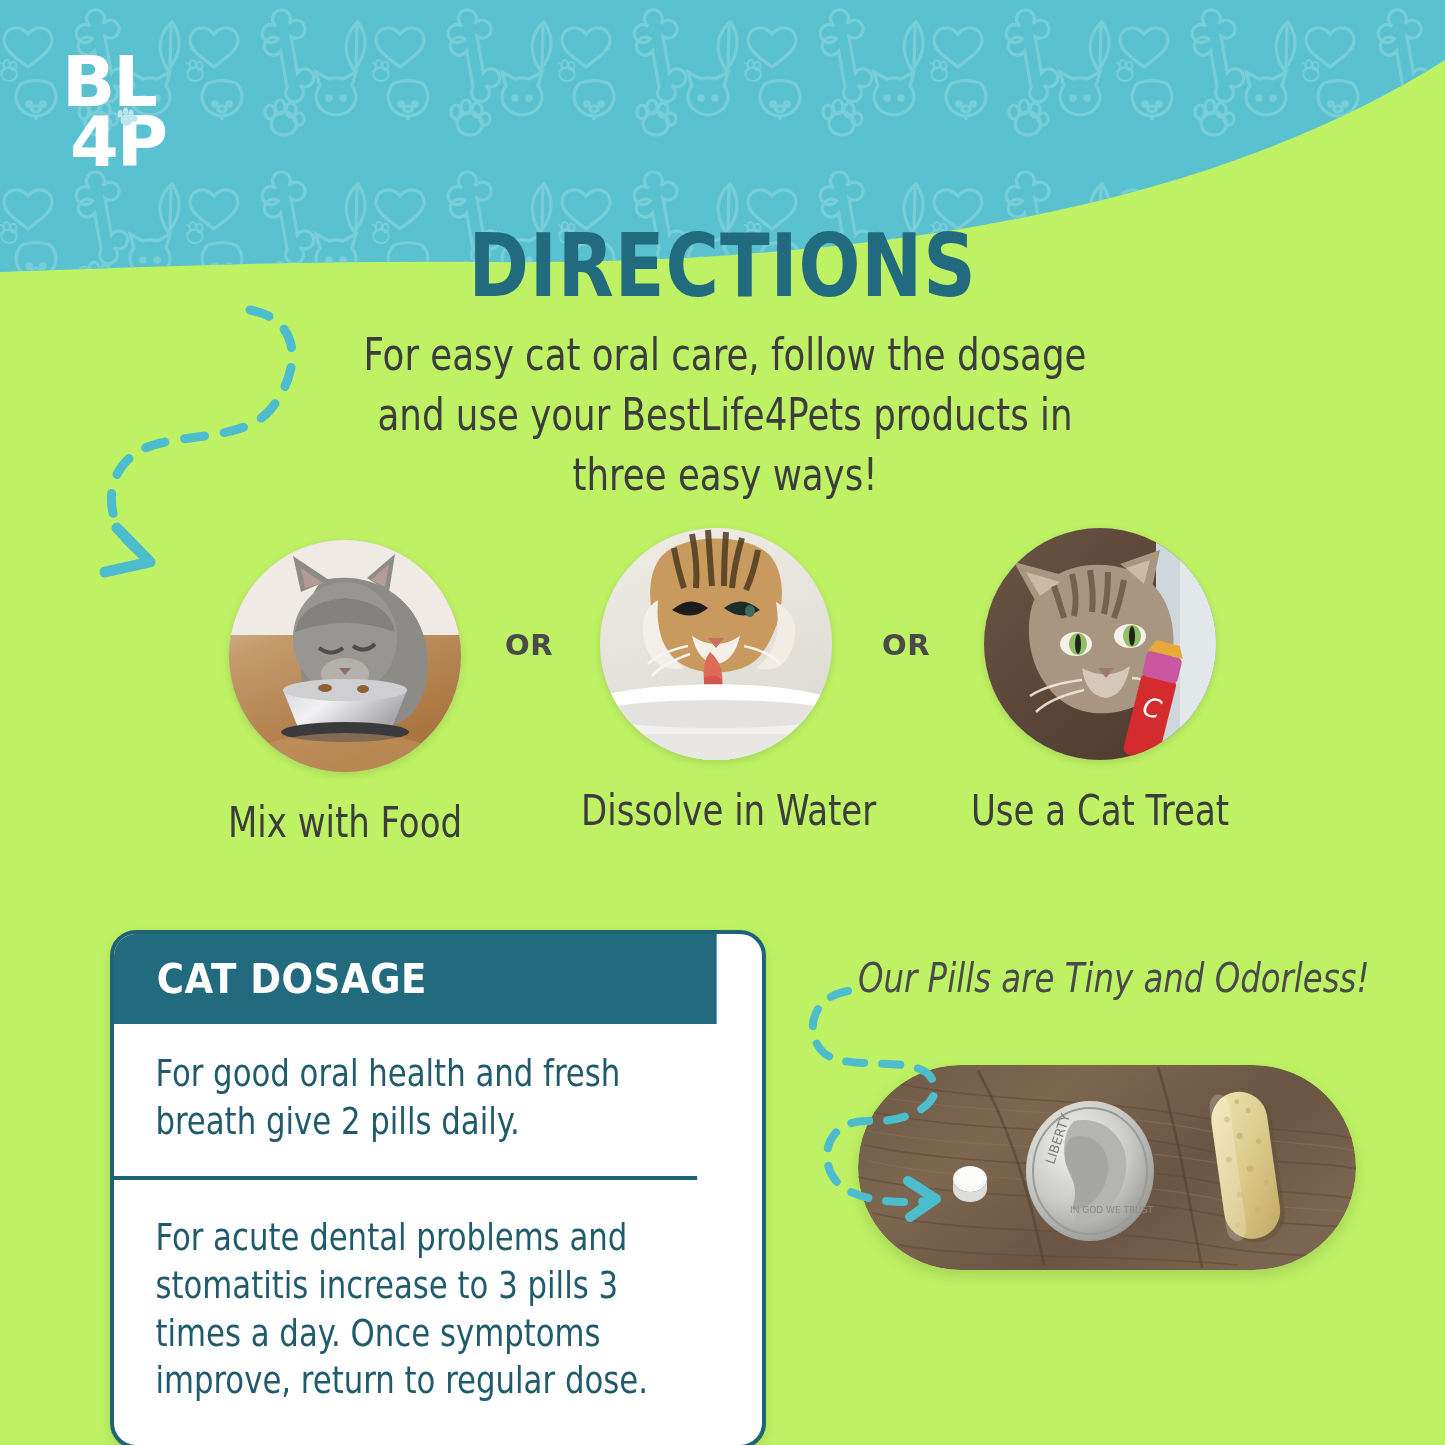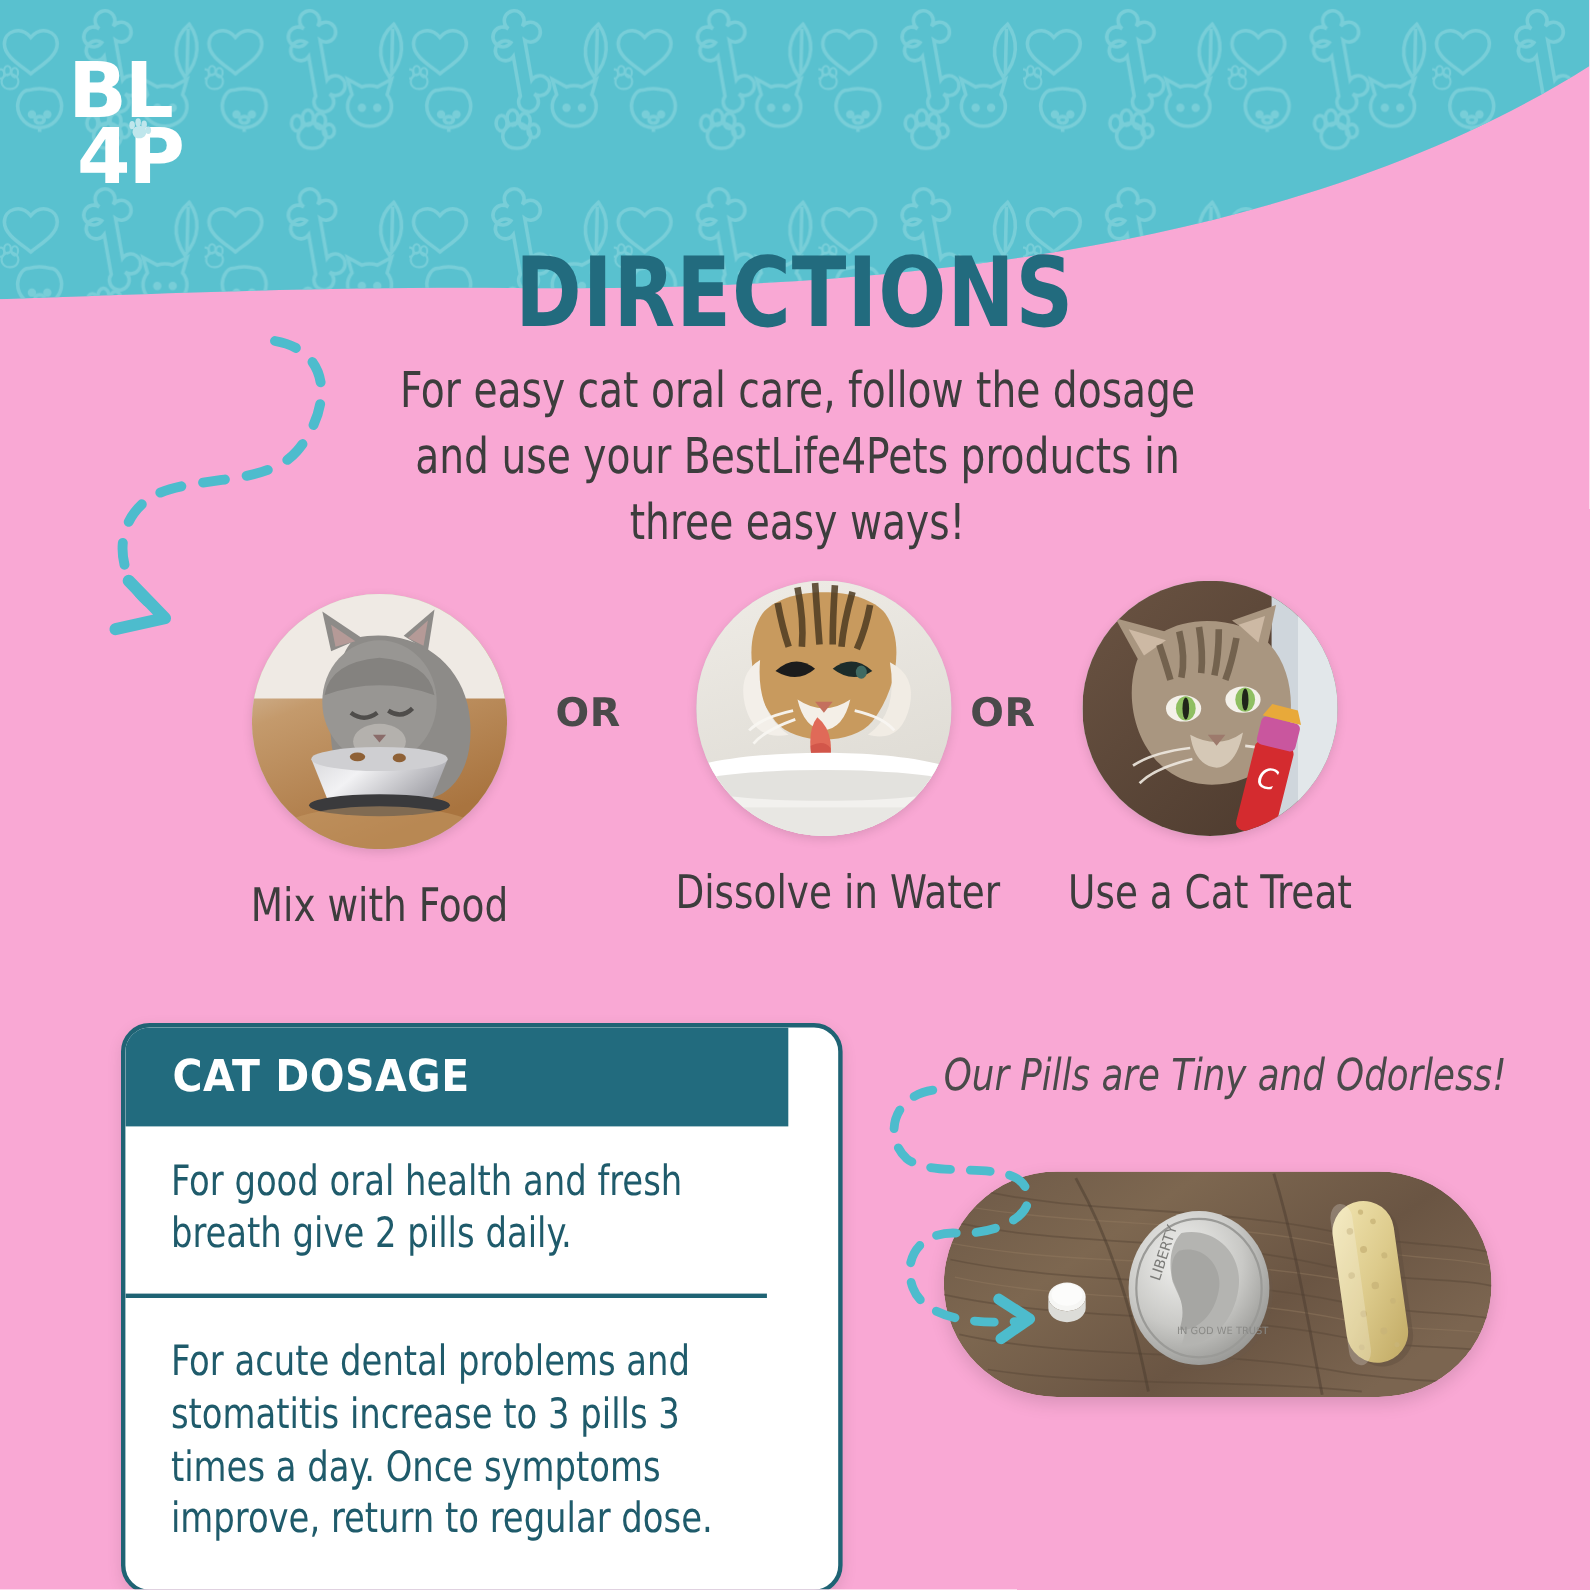--- a/index.html
+++ b/index.html
@@ -3,21 +3,21 @@
 <meta charset="utf-8">
 <style>
   html, body {
     margin: 0; padding: 0;
     background: #ffffff;
   }
   #page {
     position: relative;
     width: 1445px;
     height: 1445px;
-    background: #f9a8d4;
+    background: #bef264;
     overflow: hidden;
     font-family: "Liberation Sans", sans-serif;
   }
 
   
   #header-band {
     position: absolute;
     left: 0; top: 0;
     width: 1445px;
     height: 300px;
@@ -91,21 +91,21 @@
     margin-top: 26px;
     font-size: 42px;
     color: #3d3d3d;
     font-family: "DejaVu Sans Condensed","Liberation Sans", sans-serif;
     transform: scaleX(0.9);
     white-space: nowrap;
   }
   .or {
     position: absolute;
     top: 100px;
-    font-size: 36px;
+    font-size: 29px;
     font-weight: bold;
     color: #4a4a4a;
     font-family: "DejaVu Sans", sans-serif;
     letter-spacing: 0.5px;
   }
 
   
   #dosage-card {
     position: absolute;
     left: 110px; top: 930px;
@@ -305,21 +305,21 @@
           <ellipse cx="134" cy="149" rx="6" ry="4" fill="#8f6136"></ellipse>
 
           <ellipse cx="116" cy="215" rx="90" ry="22" fill="#c79b68" opacity="0.5"></ellipse>
         </svg>
       </div>
       <div class="method-label">Mix with Food</div>
     </div>
 
     <div class="or" style="left:505px;">OR</div>
 
-    <div class="method" style="left:599px; top:0;">
+    <div class="method" style="left:566px; top:0;">
       <div class="circle">
         <svg width="232" height="232" viewBox="0 0 232 232">
           <defs>
             <linearGradient id="m2bg" x1="0" y1="0" x2="0.3" y2="1">
               <stop offset="0" stop-color="#efece6"></stop>
               <stop offset="1" stop-color="#dedbd4"></stop>
             </linearGradient>
           </defs>
           <rect width="232" height="232" fill="url(#m2bg)"></rect>
 

